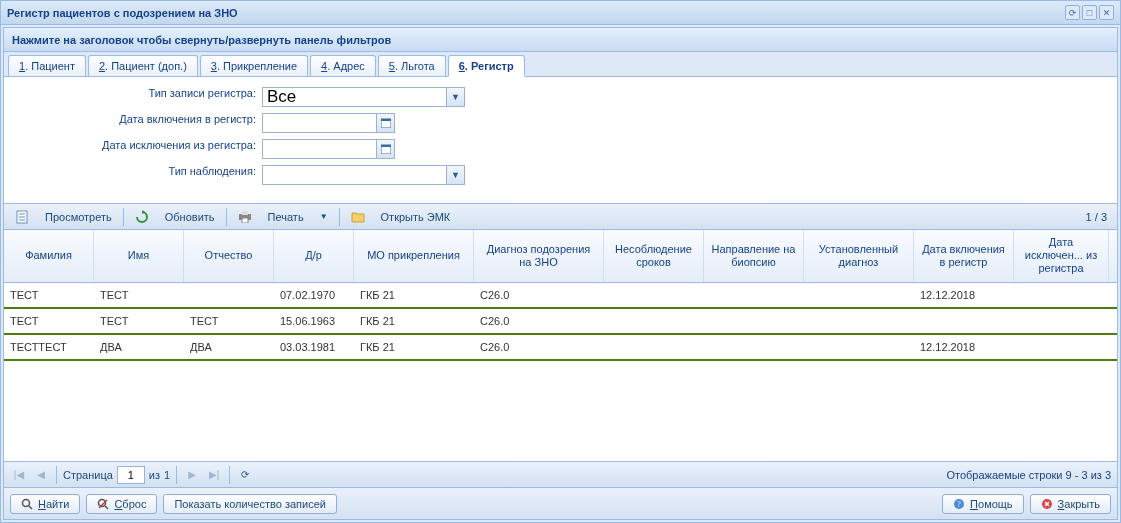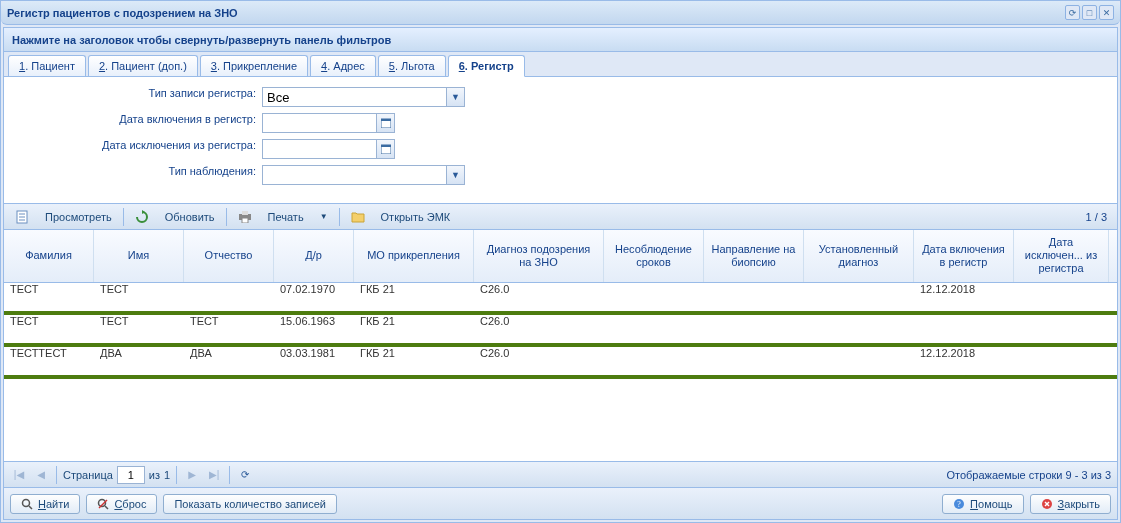--- a/index.html
+++ b/index.html
@@ -1,47 +1,47 @@
 <!DOCTYPE html>
 <html><head>
 <meta charset="utf-8">
 <style>
 * { box-sizing: border-box; margin: 0; padding: 0; }
 body { font-family: Tahoma, Arial, sans-serif; font-size: 11px; color: #1d4a7a; background: #fff; }
 .window { width: 1121px; height: 523px; border: 1px solid #99bbe8; background: #dfe8f6; display: flex; flex-direction: column; }
-.titlebar { height: 24px; background: linear-gradient(to bottom, #dceaf8, #c2d7ef); border-bottom: 1px solid #99bbe8; display: flex; align-items: center; padding: 0 6px; border-radius: 6px; }
+.titlebar { height: 24px; background: linear-gradient(to bottom, #dceaf8, #c2d7ef); border-bottom: 1px solid #99bbe8; display: flex; align-items: center; padding: 0 6px; }
 .titlebar .title { flex: 1; font-weight: bold; color: #15428b; }
 .titlebar .win-icons { display: flex; gap: 2px; }
 .titlebar .wicon { width: 15px; height: 15px; border: 1px solid #8db2e3; background: #dfe8f6; display: flex; align-items: center; justify-content: center; font-size: 9px; color: #3a6ba1; cursor: pointer; border-radius: 2px; }
 .content { flex: 1; display: flex; flex-direction: column; background: #dfe8f6; padding: 2px; gap: 0; }
 .filter-panel { border: 1px solid #99bbe8; background: #737373; }
 .filter-header { height: 24px; background: linear-gradient(to bottom, #e4efff, #c8dcf2); border-bottom: 1px solid #99bbe8; display: flex; align-items: center; padding: 0 8px; font-weight: bold; color: #15428b; cursor: pointer; }
 .tabs { display: flex; background: #dfe8f6; padding: 3px 4px 0 4px; border-bottom: 1px solid #99bbe8; }
 .tab { padding: 4px 10px; border: 1px solid #99bbe8; border-bottom: none; background: linear-gradient(to bottom, #fff, #e8f0fb); margin-right: 2px; color: #15428b; cursor: pointer; border-radius: 3px 3px 0 0; }
 .tab u { text-decoration: underline; }
 .tab.active { background: #fff; border-bottom: 1px solid #fff; margin-bottom: -1px; font-weight: bold; }
 .tab-body { background: #fff; padding: 10px 8px 12px 8px; }
 .form-row { display: flex; margin-bottom: 6px; }
 .form-row label { width: 250px; text-align: right; padding-right: 6px; color: #15428b; }
 .form-row .field { display: flex; align-items: center; }
-.combo, .date-input { height: 20px; border: 1px solid #9ab3d4; font-size: 13px; padding: 0 4px; }
+.combo, .date-input { height: 20px; border: 1px solid #9ab3d4; font-size: 17px; padding: 0 4px; }
 .combo { width: 185px; }
 .combo-wrap, .date-wrap { position: relative; display: flex; }
 .trigger { width: 18px; height: 20px; border: 1px solid #9ab3d4; border-left: none; background: linear-gradient(to bottom,#f2f6fc,#d6e3f4); display:flex; align-items:center; justify-content:center; font-size:9px; color:#2a5a99; cursor:pointer; }
 .date-input { width: 115px; }
 .toolbar { height: 26px; background: linear-gradient(to bottom,#eaf1fb,#d3e1f1); border: 1px solid #99bbe8; border-top: none; display: flex; align-items: center; padding: 0 4px; gap: 2px; }
 .tbtn { display:flex; align-items:center; gap:16px; padding: 2px 6px; border: 1px solid transparent; border-radius: 2px; cursor:pointer; color:#1d4a7a; }
 .tbtn .ico { width:14px; height:14px; display:inline-flex; align-items:center; justify-content:center; }
 .sep { width:1px; height:18px; background:#99bbe8; margin:0 2px; }
 .toolbar .right { margin-left:auto; padding-right:6px; color:#15428b; }
 .grid { flex:1; border:1px solid #99bbe8; border-top:none; background:#fff; display:flex; flex-direction:column; min-height:0; }
 .grid-head { display:flex; background:linear-gradient(to bottom,#f9fbff,#e4edf9); border-bottom:1px solid #99bbe8; }
 .gh { border-right:1px solid #cfdff0; padding:6px 6px; color:#15428b; text-align:center; font-size:11px; line-height:1.2; display:flex; align-items:center; justify-content:center; }
 .grid-body { flex:1; overflow:auto; }
-.grow { display:flex; border-bottom:4px solid #4d7c0f; height:32px; align-items:flex-start; color:#333; }
+.grow { display:flex; border-bottom:2px solid #4d7c0f; height:26px; align-items:center; color:#333; }
 .gc { padding:0 6px; font-size:11px; white-space:nowrap; overflow:hidden; text-overflow:ellipsis; }
 .c0{width:90px} .c1{width:90px} .c2{width:90px} .c3{width:80px} .c4{width:120px}
 .c5{width:130px} .c6{width:100px} .c7{width:100px} .c8{width:110px} .c9{width:100px} .c10{width:95px}
 .paging { height:26px; border:1px solid #99bbe8; border-top:none; background:linear-gradient(to bottom,#eaf1fb,#d3e1f1); display:flex; align-items:center; padding:0 6px; gap:4px; }
 .pbtn { width:18px; height:18px; display:flex; align-items:center; justify-content:center; border:1px solid transparent; border-radius:2px; cursor:pointer; color:#2a5a99; font-size:10px; }
 .pbtn.disabled { color:#9fb6d4; cursor:default; }
 .page-input { width:28px; height:18px; border:1px solid #9ab3d4; text-align:center; font-size:11px; }
 .paging .pright { margin-left:auto; color:#15428b; }
 .bottom { height:32px; border:1px solid #99bbe8; border-top:none; background:linear-gradient(to bottom,#eaf1fb,#d3e1f1); display:flex; align-items:center; padding:0 6px; gap:6px; }
 .bbtn { display:flex; align-items:flex-end; gap:5px; padding:3px 10px; border:1px solid #8faed0; background:linear-gradient(to bottom,#fefefe,#e2ecf7); border-radius:3px; cursor:pointer; color:#1d4a7a; }

